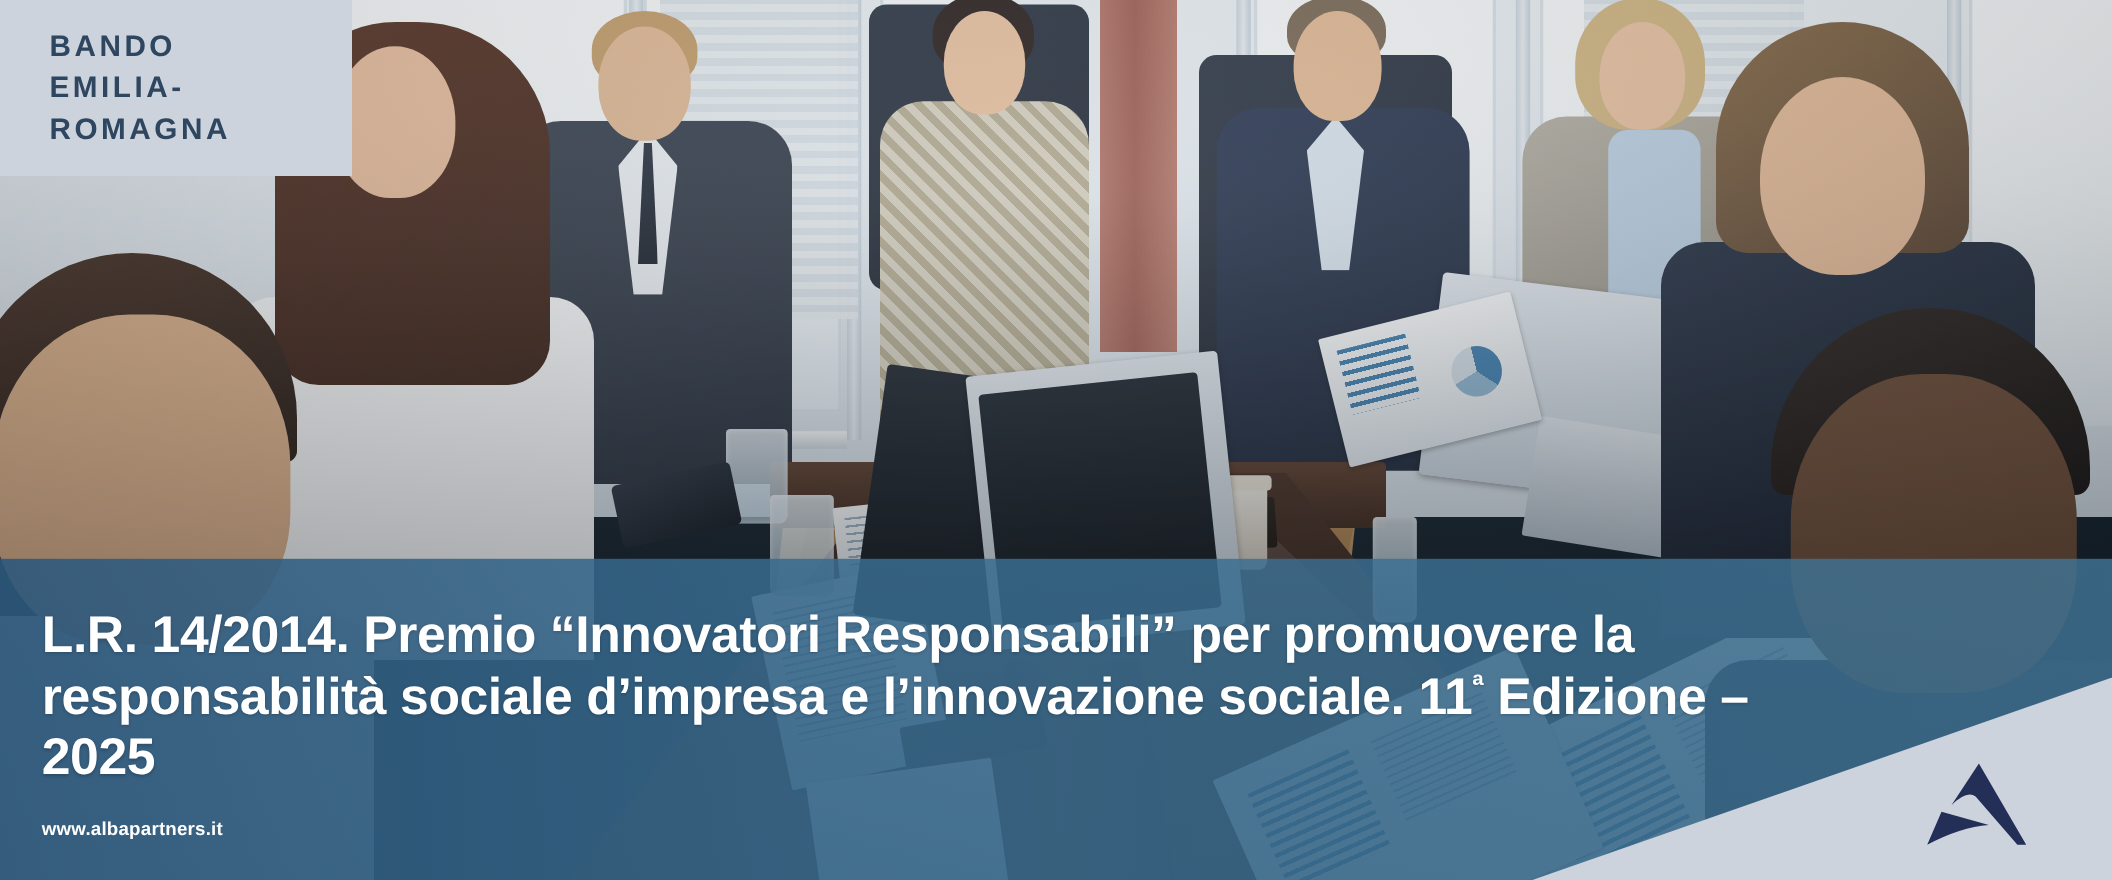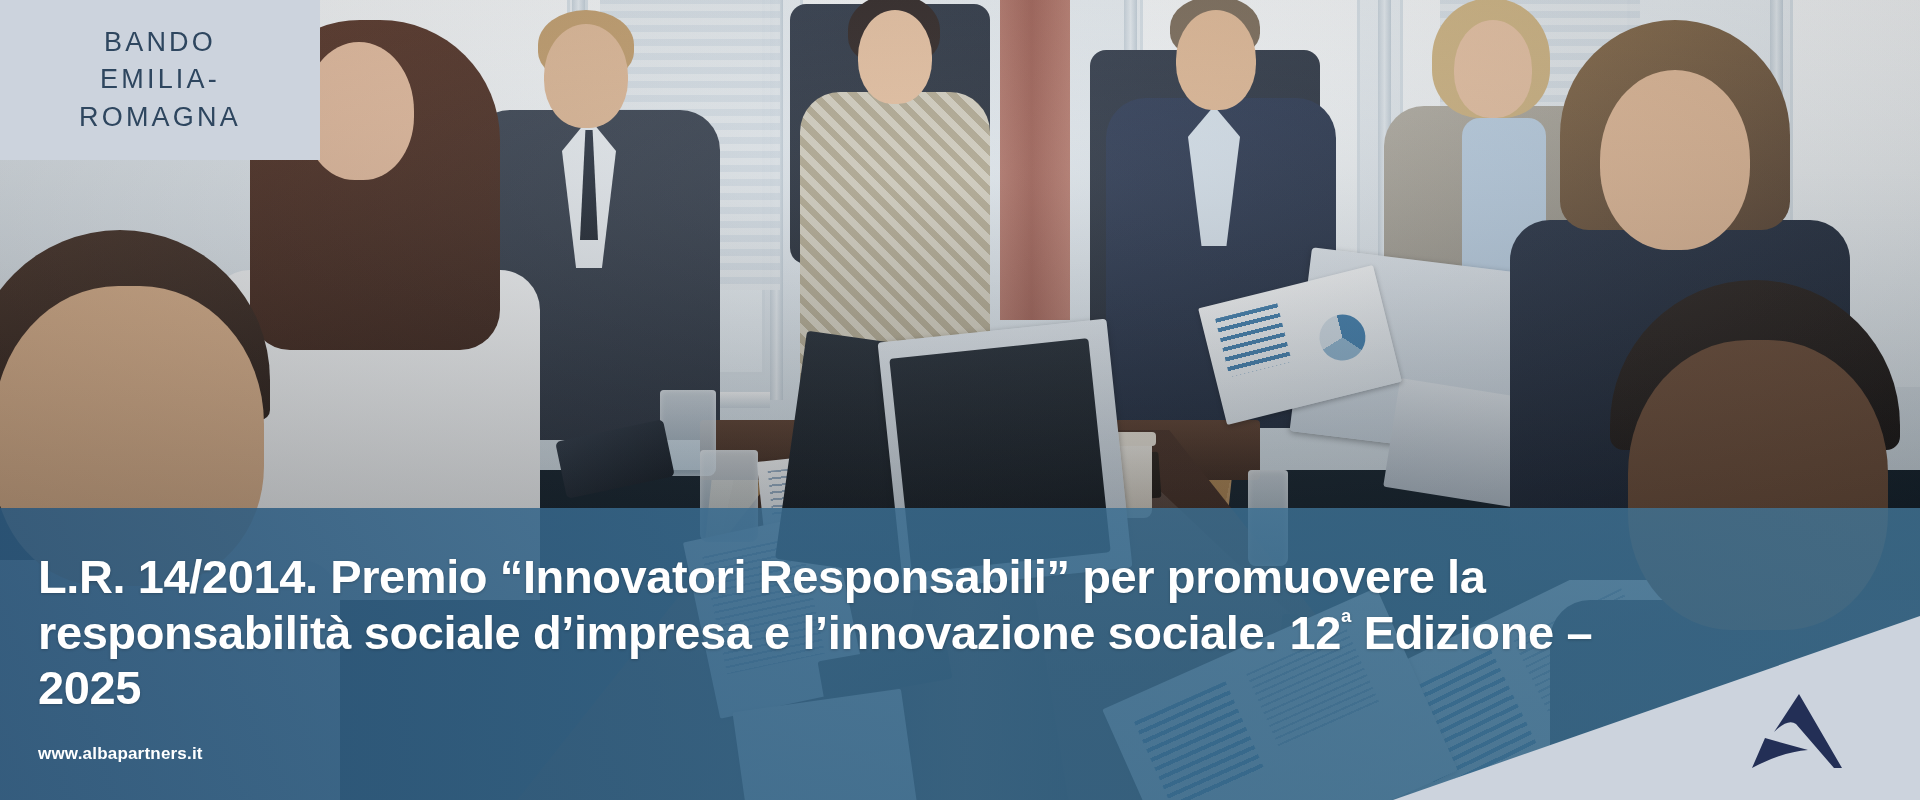--- a/index.html
+++ b/index.html
@@ -248,25 +248,25 @@
     width: 320px; height: 160px;
     background: #ccd3dd;
     display: flex;
     align-items: center;
     justify-content: center;
     z-index: 6;
   }
   .badge-text {
     color: #2e465f;
     font-family: "Liberation Sans", sans-serif;
-    font-weight: 400;
+    font-weight: 700;
     font-size: 27px;
     line-height: 1.38;
     letter-spacing: 3.2px;
-    text-align: center;
+    text-align: left;
     text-transform: uppercase;
     width: 230px;
   }
 
   
   .band {
     position: absolute;
     left: 0; top: 508px; width: 1920px; height: 292px;
     background: linear-gradient(90deg, rgba(45,88,124,.90) 0%, rgba(57,107,143,.86) 38%, rgba(60,112,147,.82) 70%, rgba(66,118,152,.80) 100%);
     z-index: 4;
@@ -457,21 +457,21 @@
   </div>
 
   <div class="badge">
     <div class="badge-text">BANDO
 EMILIA-
 ROMAGNA</div>
   </div>
 
   <div class="band"></div>
 
-  <h1 class="title"><span>L.R. 14/2014. Premio “Innovatori Responsabili” per promuovere la responsabilità sociale d’impresa e l’innovazione sociale. 12</span><sup>ª</sup><span> Edizione – 2025</span></h1>
+  <h1 class="title"><span>L.R. 14/2014. Premio “Innovatori Responsabili” per promuovere la responsabilità sociale d’impresa e l’innovazione sociale. 11</span><sup>ª</sup><span> Edizione – 2025</span></h1>
 
   <div class="url">www.albapartners.it</div>
 
   <div class="corner"></div>
   <div class="logo">
     <svg viewBox="0 0 112 82" xmlns="http://www.w3.org/2000/svg" aria-hidden="true">
       <path d="M61 4 L104 78 L96 78 L58 34 Q50 28 36 42 Z" fill="#232f56"></path>
       <path d="M27 48 L70 60 Q44 62 14 78 Z" fill="#232f56"></path>
     </svg>
   </div>

